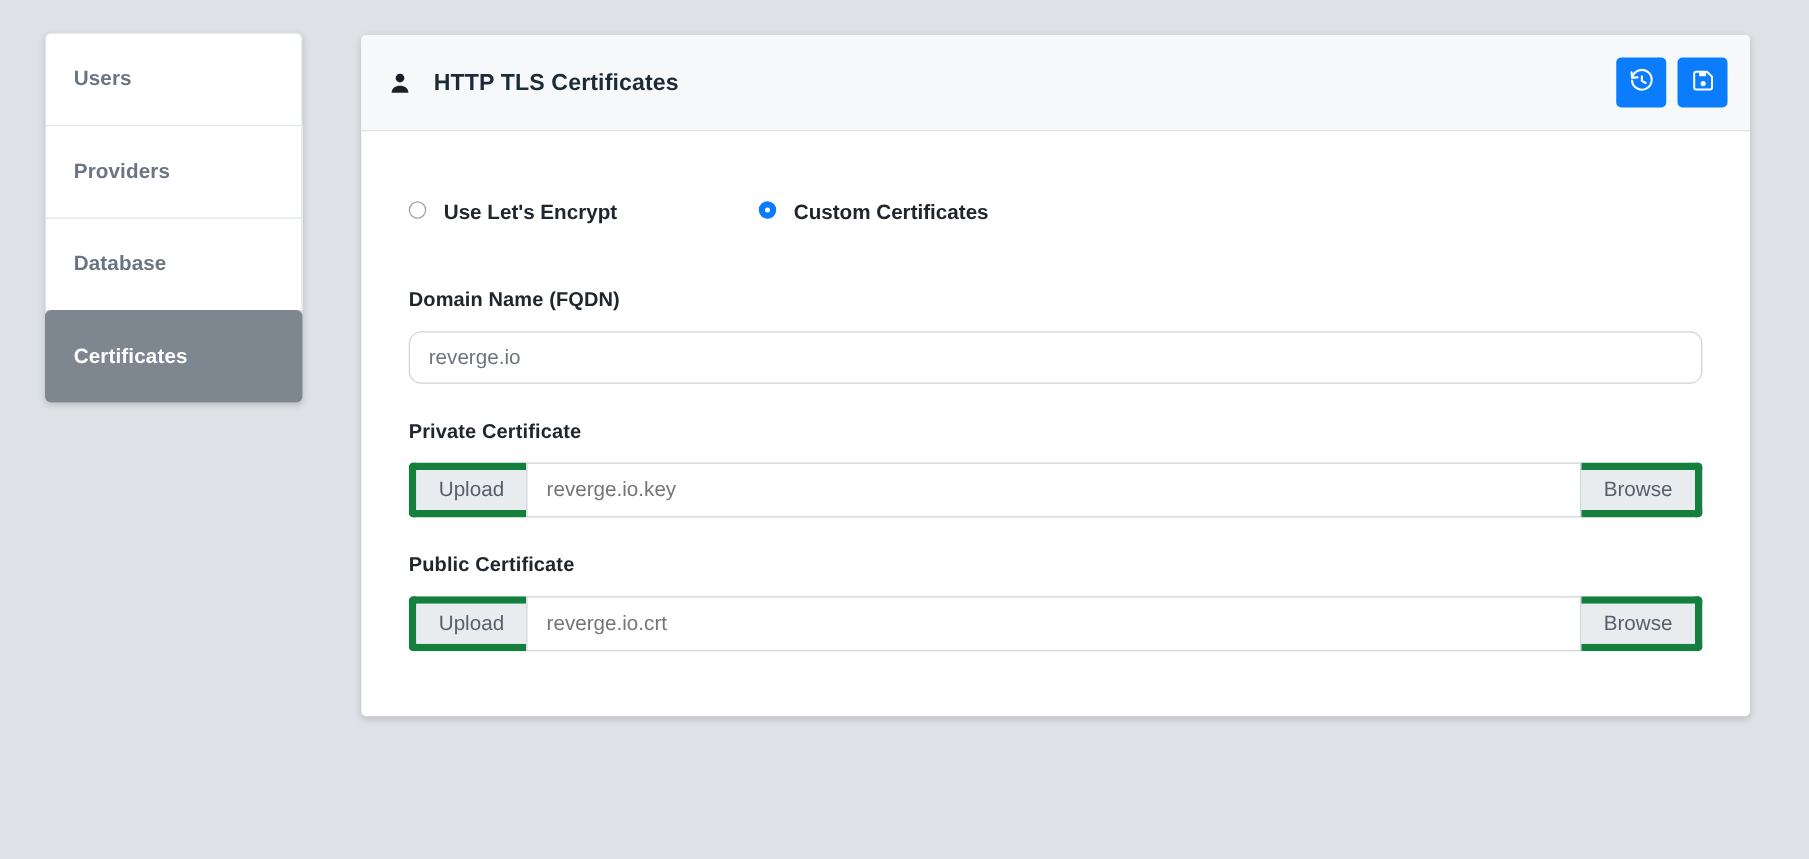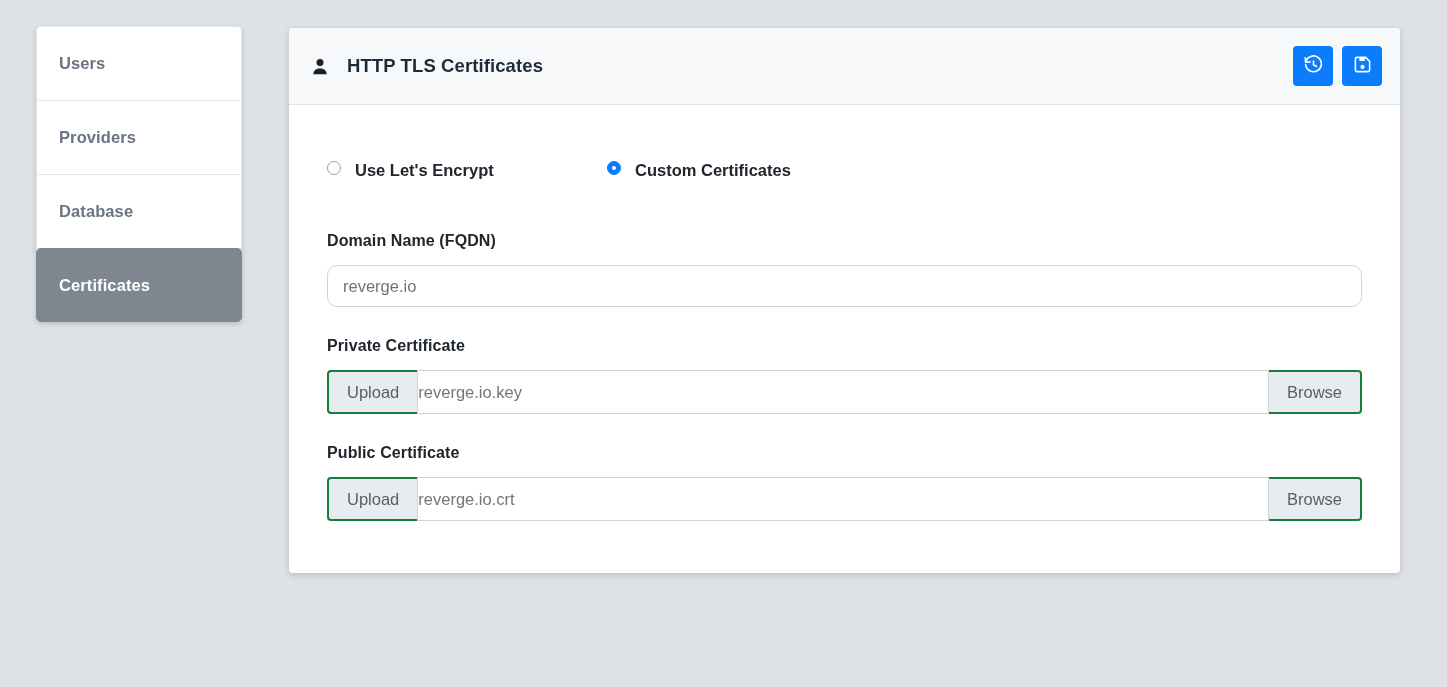--- a/index.html
+++ b/index.html
@@ -185,42 +185,42 @@
     display: flex;
     width: 100%;
     height: 44px;
   }
   .input-prepend, .input-append {
     display: inline-flex;
     align-items: center;
     justify-content: center;
     padding: 0 18px;
     background: #e9ecef;
-    border: 2px solid #15803d;
+    border: 6px solid #15803d;
     color: #56606c;
     font-size: 16.5px;
     cursor: pointer;
     user-select: none;
     white-space: nowrap;
   }
   .input-prepend {
     border-right: none;
     border-top-left-radius: 4px;
     border-bottom-left-radius: 4px;
   }
   .input-append {
     border-left: none;
     border-top-right-radius: 4px;
     border-bottom-right-radius: 4px;
   }
   .file-value {
     flex: 1 1 auto;
     height: 44px;
     border: 1px solid #ced4da;
-    padding: 0 0;
+    padding: 0 15px;
     font-family: "Liberation Sans", sans-serif;
     font-size: 16.5px;
     color: #56606c;
     background: #ffffff;
     outline: none;
     border-radius: 0;
   }
 </style>
 </head>
 <body>

